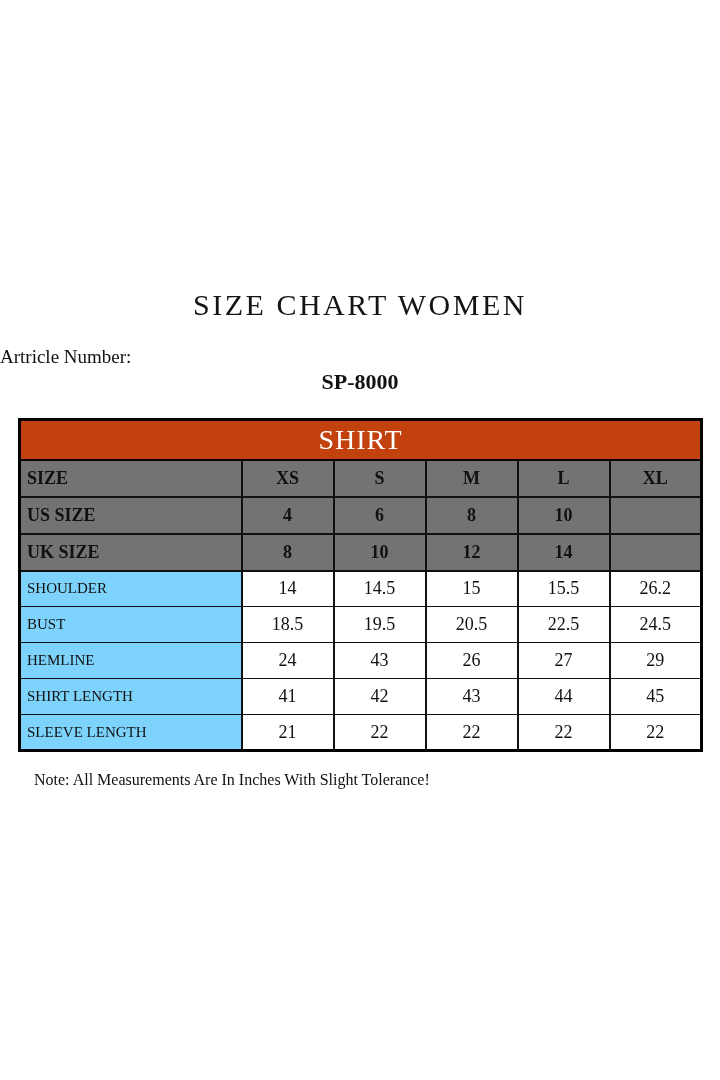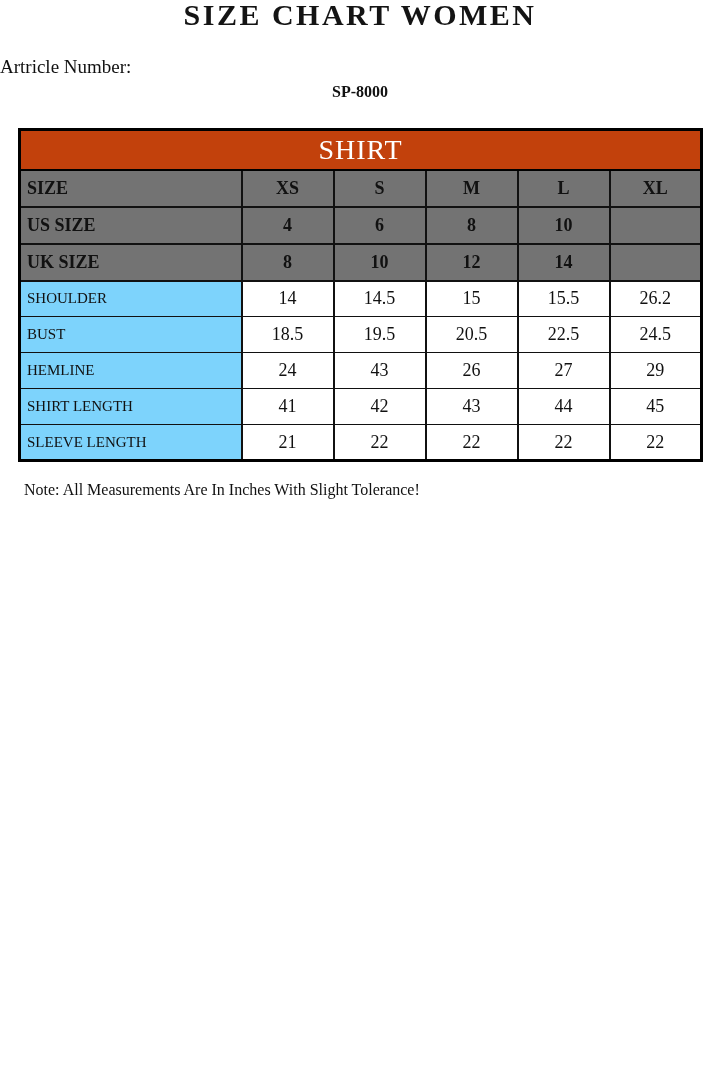--- a/index.html
+++ b/index.html
@@ -7,37 +7,38 @@
     width: 720px;
     height: 1080px;
     background: #ffffff;
     font-family: "Liberation Serif", serif;
     color: #111111;
   }
   .sheet { width: 720px; height: 1080px; overflow: hidden; }
 
   .page-title {
     margin: 0;
+    padding-top: 290px;
     text-align: center;
     font-size: 30px;
-    font-weight: 700;
+    font-weight: 400;
     letter-spacing: 2.5px;
     color: #141414;
     line-height: 30px;
   }
   .article-label {
     margin-top: 26px;
     text-align: left;
     font-size: 19px;
     line-height: 21px;
   }
   .article-number {
     margin-top: 3px;
     text-align: center;
-    font-size: 16px;
+    font-size: 22px;
     font-weight: 700;
     line-height: 23px;
   }
 
   table.size-table {
     border-collapse: collapse;
     table-layout: fixed;
     width: 682px;
     margin: 25px 0 0 18px;
     border: 3px solid #000000;
@@ -81,21 +82,21 @@
     text-align: center;
   }
   tr.meas-row td.label {
     background: #7dd3fc;
     font-size: 15px;
     text-align: left;
     padding-left: 6px;
   }
 
   .note {
-    margin: 18px 0 0 24px;
+    margin: 18px 0 0 34px;
     font-size: 16px;
     line-height: 19px;
     text-align: left;
   }
 </style>
 </head>
 <body>
 
 <div class="sheet">
 

